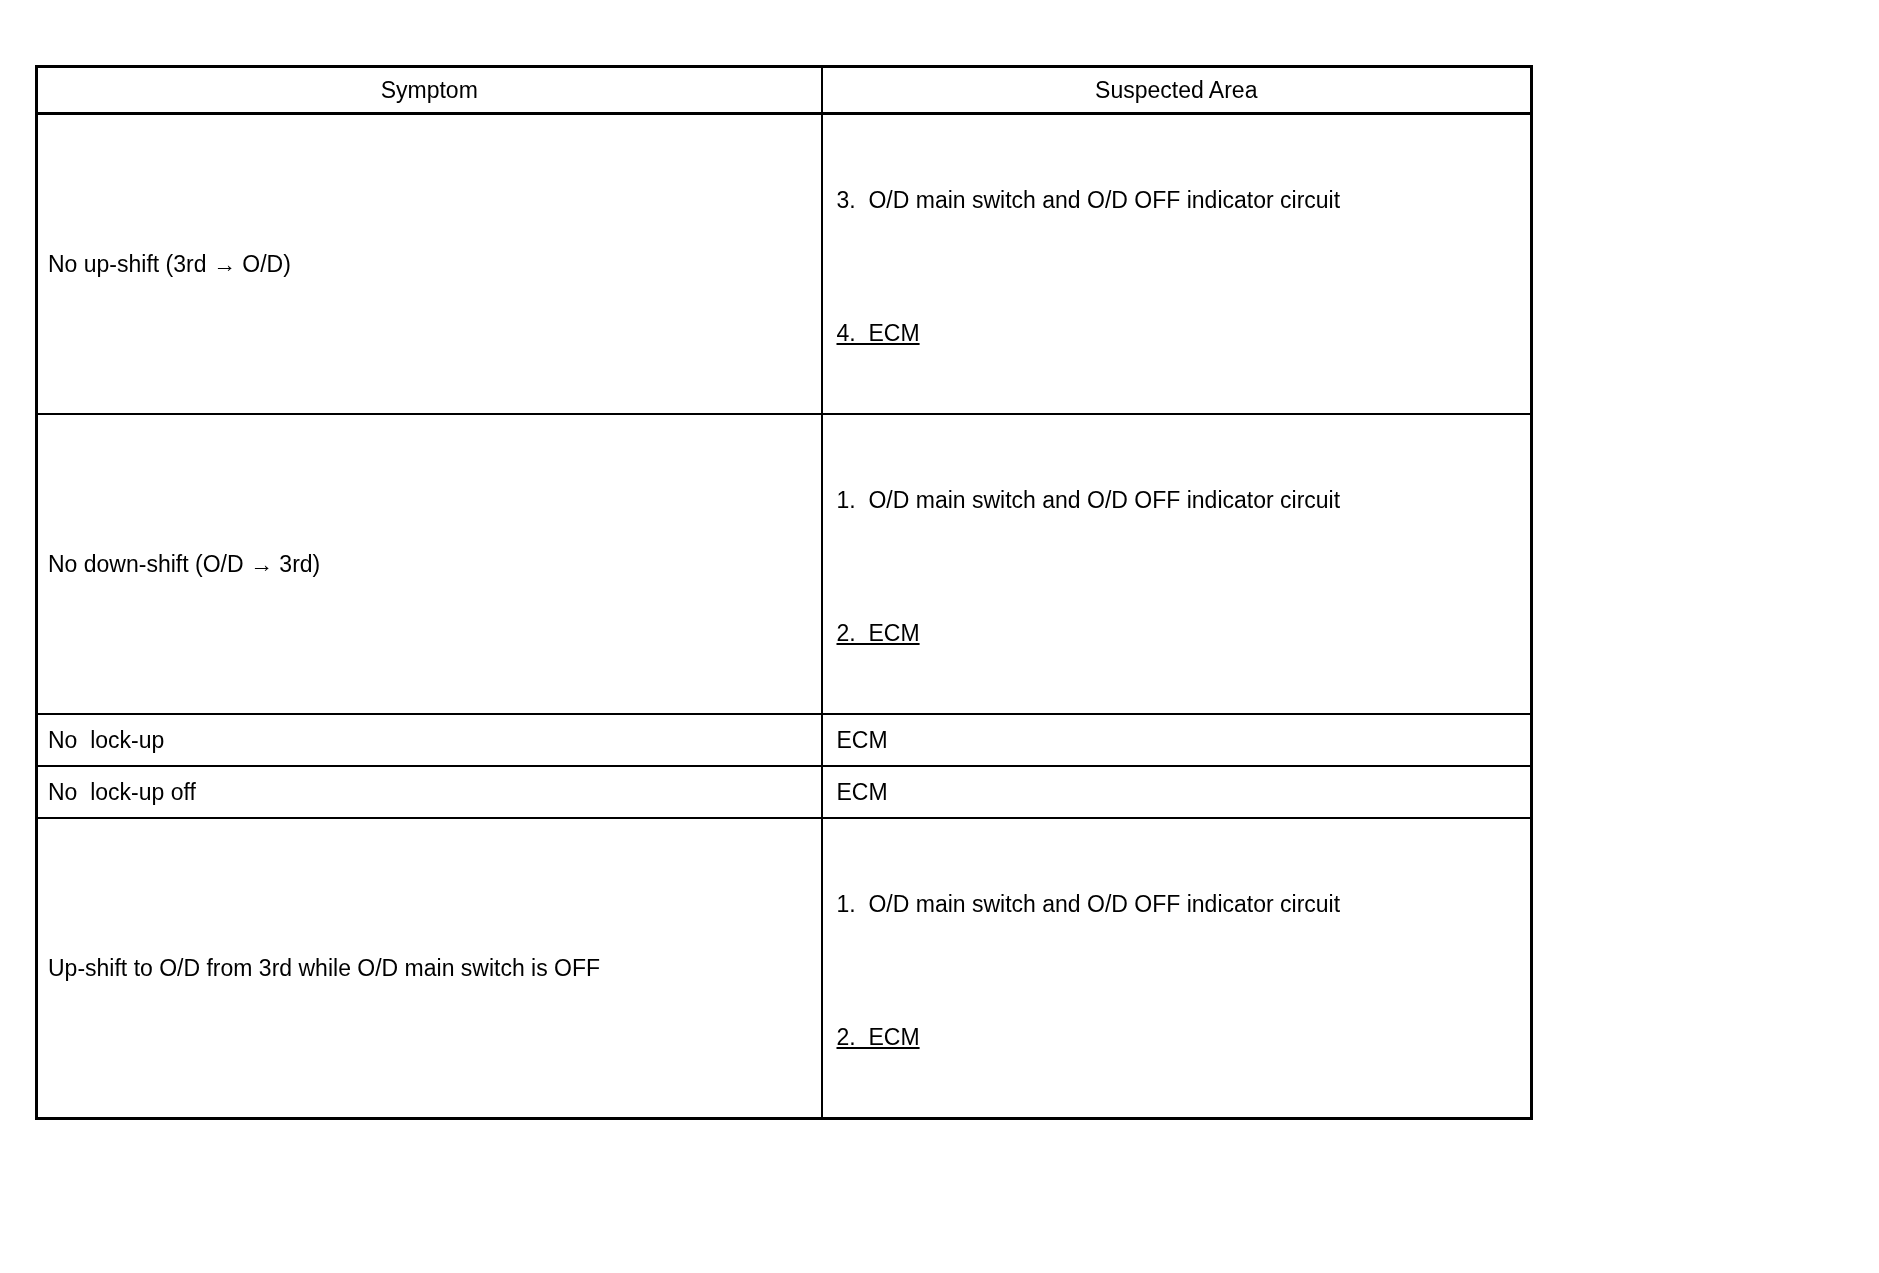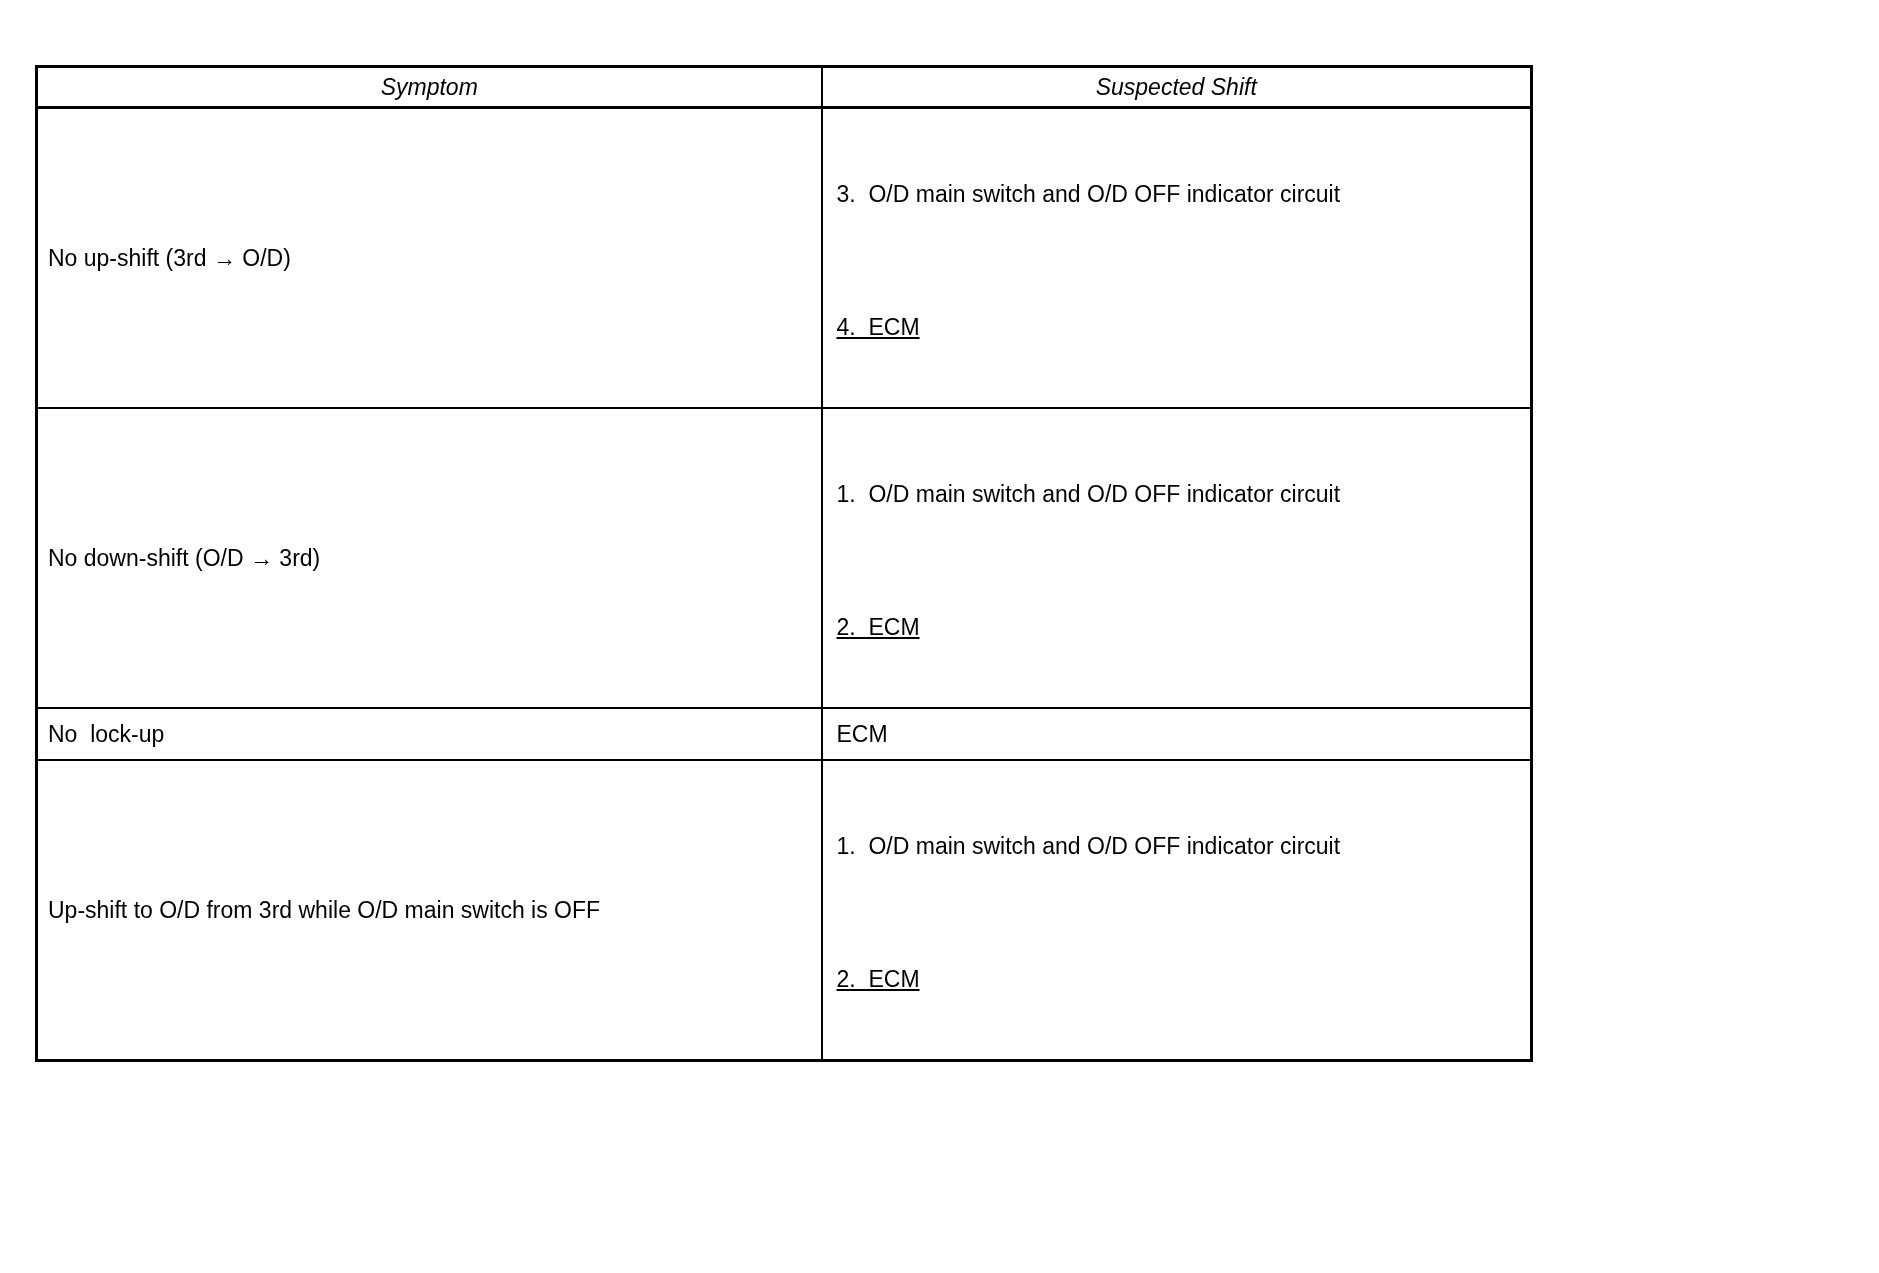--- a/index.html
+++ b/index.html
@@ -27,25 +27,24 @@
   table.symptom-table td {
     box-sizing: border-box;
     border: 2px solid #000000;
     font-size: 23px;
     font-weight: 400;
     line-height: 1.25;
     vertical-align: middle;
     white-space: pre-wrap;
   }
   table.symptom-table thead th {
-    height: 41px;
+    height: 47px;
     text-align: center;
     padding: 4px 10px;
     border-bottom: 3px solid #000000;
-    font-style: italic;
   }
   td.symptom {
     padding: 8px 14px 8px 10px;
   }
   td.suspected {
     padding: 8px 14px 8px 14px;
   }
   td.suspected.stack {
     vertical-align: top;
     padding-top: 13px;
@@ -66,21 +65,21 @@
 <div class="doc">
 
   <table class="symptom-table">
     <colgroup>
       <col class="col-symptom">
       <col class="col-suspected">
     </colgroup>
     <thead>
       <tr>
         <th>Symptom</th>
-        <th>Suspected Shift</th>
+        <th>Suspected Area</th>
       </tr>
     </thead>
     <tbody>
 
 
       <tr class="row-l">
         <td class="symptom">No up-shift (3rd → O/D)</td>
         <td class="suspected stack">
           <div class="line">3.  O/D main switch and O/D OFF indicator circuit</div>
           <div class="line line2">4.  ECM</div>
@@ -94,20 +93,24 @@
           <div class="line line2">2.  ECM</div>
         </td>
       </tr>
 
 
       <tr class="row-s">
         <td class="symptom">No  lock-up</td>
         <td class="suspected">ECM</td>
       </tr>
 
+      <tr class="row-s">
+        <td class="symptom">No  lock-up off</td>
+        <td class="suspected">ECM</td>
+      </tr>
 
 
       <tr class="row-l">
         <td class="symptom">Up-shift to O/D from 3rd while O/D main switch is OFF</td>
         <td class="suspected stack">
           <div class="line">1.  O/D main switch and O/D OFF indicator circuit</div>
           <div class="line line2">2.  ECM</div>
         </td>
       </tr>
 

